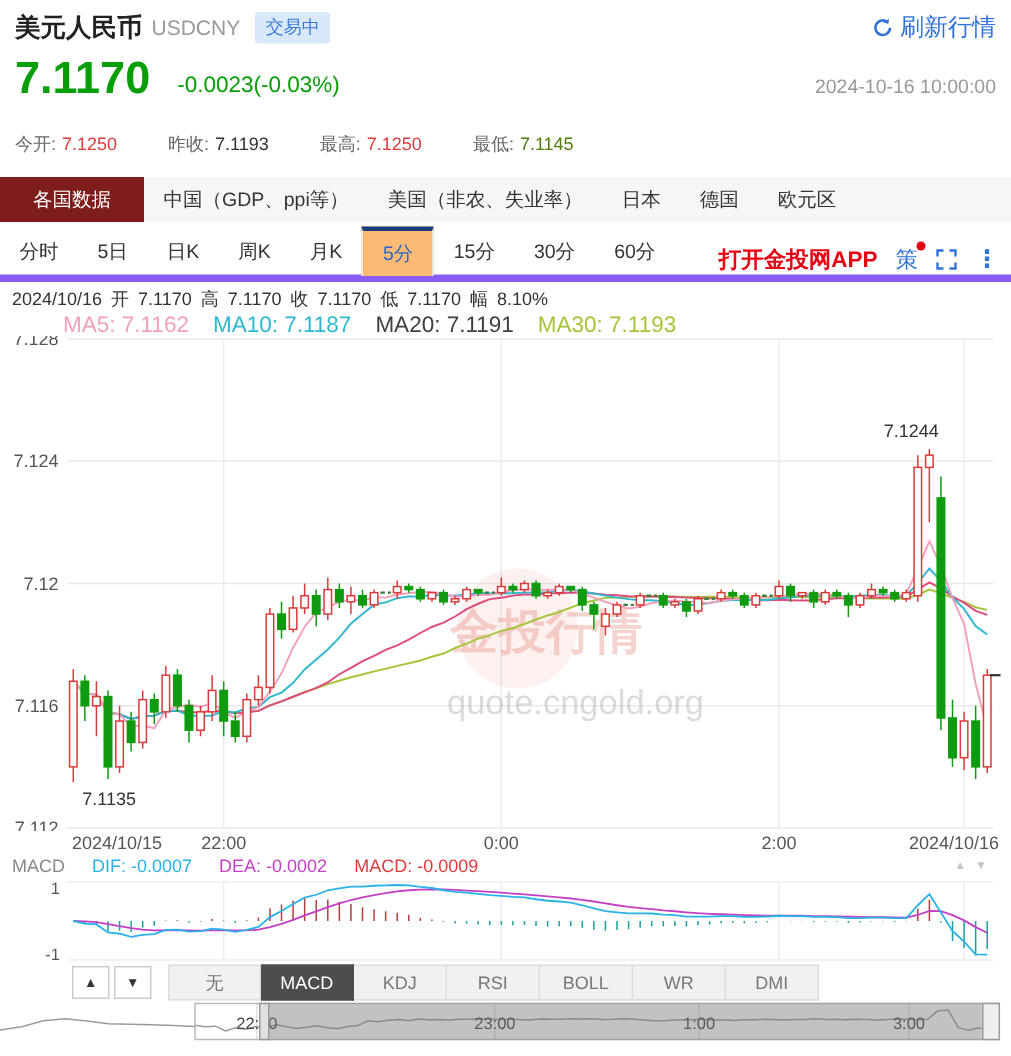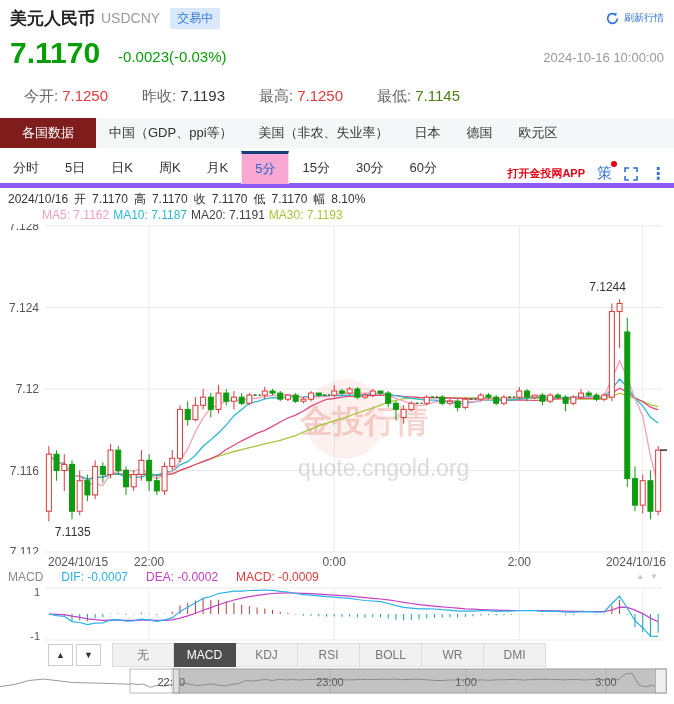--- a/index.html
+++ b/index.html
@@ -3,42 +3,42 @@
 <meta charset="utf-8">
 <style>
   * { margin:0; padding:0; box-sizing:border-box; }
   html,body { width:674px; height:704px; overflow:hidden; background:#fff;
     font-family:"Liberation Sans","DejaVu Sans",sans-serif; }
   .hdr { padding:6px 10px 0 10px; }
   .hdr-row1 { display:flex; align-items:center; height:24px; }
   .sym-title { font-size:17px; font-weight:bold; color:#222; }
   .sym-code { font-size:14px; color:#999; margin-left:6px; }
   .badge { font-size:12px; color:#3a7bd8; background:#d9e9fb; padding:2px 7px; margin-left:10px; border-radius:2px;text-align:right; }
-  .hdr-right { margin-left:auto; display:flex; align-items:center; color:#2f72d9; font-size:10px; }
+  .hdr-right { margin-left:auto; display:flex; align-items:center; color:#2f72d9; font-size:16px; }
   .hdr-right svg { margin-right:4px; }
   .hdr-row2 { display:flex; align-items:flex-end; height:40px; }
   .big-price { font-size:30px; font-weight:bold; color:#089e08; line-height:34px; }
   .chg { font-size:15px; color:#089e08; margin-left:18px; margin-bottom:5px; }
   .ts { margin-left:auto; font-size:13px; color:#999; margin-bottom:5px; }
-  .stats { display:flex; align-items:center; height:20px; margin-top:16px; padding-left:24px; font-size:15px; }
+  .stats { display:flex; align-items:center; height:20px; margin-top:16px; padding-left:10px; font-size:12px; }
   .stat { margin-right:34px; color:#666; }
   .navtabs { display:flex; align-items:center; height:30px; margin-top:12px; background:#f5f6f7; font-size:13px; color:#333; }
   .navtab { padding:0 13px; line-height:30px; cursor:pointer; white-space:nowrap; }
   .navtab.active { background:#7f1d1d; color:#fff; padding:0 22px; }
   .ptabs { display:flex; align-items:flex-end; height:34px; margin-top:6px; border-bottom:5px solid #8b5cf6; font-size:13px; color:#333; }
   .ptab { padding:0 13px; line-height:30px; border-top:3px solid transparent; cursor:pointer; }
-  .ptab.active { color:#2a66c8; border-top:3px solid #173f7c; border-left:1px solid #e8e8e8; border-right:1px solid #e8e8e8; background:#f9a8d4; margin-bottom:-1px; }
+  .ptab.active { color:#2a66c8; border-top:3px solid #173f7c; border-left:1px solid #e8e8e8; border-right:1px solid #e8e8e8; background:#fdba74; margin-bottom:-1px; }
   .ptabs-right { margin-left:auto; display:flex; align-items:center; padding-right:8px; }
-  .applink { color:#e60012; font-weight:bold; font-size:11px; margin-right:12px; }
+  .applink { color:#e60012; font-weight:bold; font-size:15px; margin-right:12px; }
   .strat { position:relative; color:#2f72d9; font-size:15px; margin-right:12px; }
   .strat .dot { position:absolute; top:-3px; right:-5px; width:6px; height:6px; background:#e60012; border-radius:50%; }
   .fsicon { margin-right:12px; display:flex; }
   .kebab { color:#2f72d9; font-size:16px; font-weight:bold; }
   .info1 { height:18px; font-size:12px; color:#333; padding-left:8px; margin-top:2px; display:flex; gap:6px; align-items:center;}
-  .info2 { height:16px; font-size:12px; padding-left:42px; display:flex; gap:4px; }
+  .info2 { height:16px; font-size:15px; padding-left:42px; display:flex; gap:16px; }
   .xaxis { position:relative; height:16px; font-size:12px; color:#555; }
   .xaxis span { position:absolute; top:1px; white-space:nowrap; }
   .macdhead { position:relative; height:16px; font-size:12px; display:flex; gap:18px; padding-left:8px; color:#888; }
   .macdhead .arrs { position:absolute; right:10px; top:2px; color:#c5c5c5; font-size:8px; letter-spacing:6px; }
   .indrow { display:flex; align-items:center; height:26px; padding-left:48px; font-size:12px; }
   .updown { width:25px; height:22px; border:1px solid #ccc; background:#fff; color:#333; font-size:9px; text-align:center; line-height:20px; margin-right:3px; cursor:pointer; }
   .indtab { width:62px; height:24px; line-height:22px; text-align:center; background:#f1f1f1; border:1px solid #ddd; border-left:none; color:#777; cursor:pointer; }
   .indtab.first { border-left:1px solid #ddd; margin-left:8px; }
   .indtab.active { background:#4d4d4d; border-color:#4d4d4d; color:#fff; }
   svg { display:block; }

